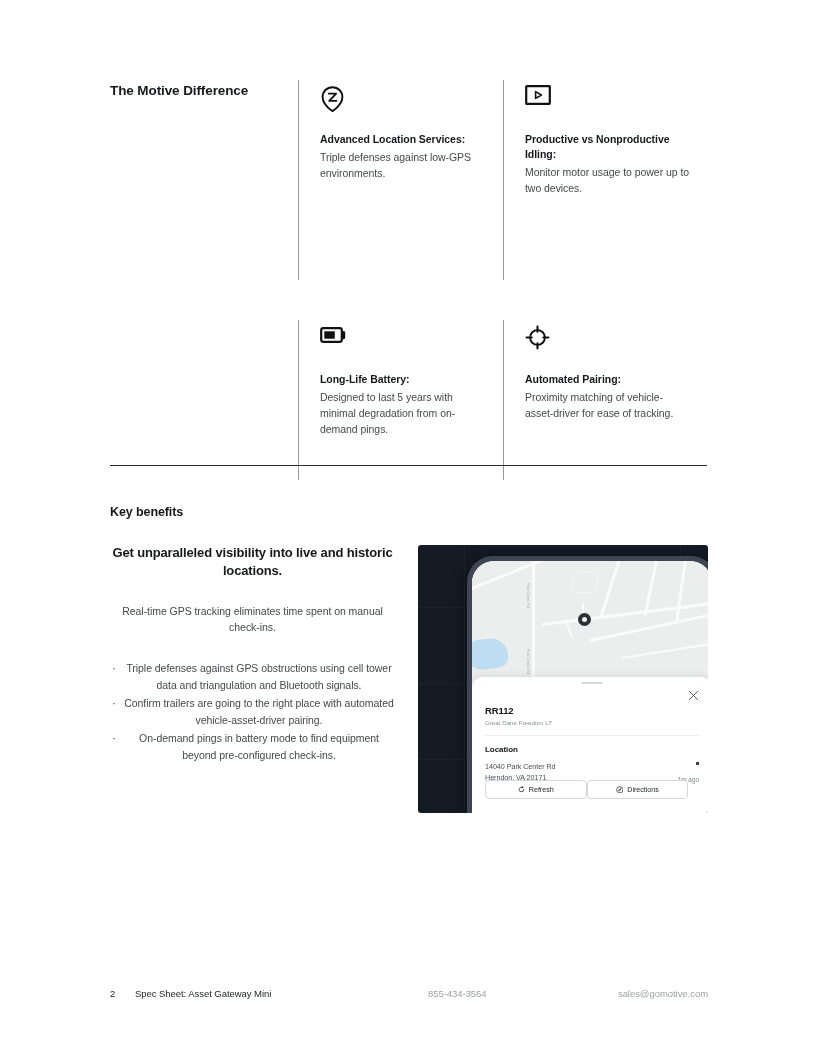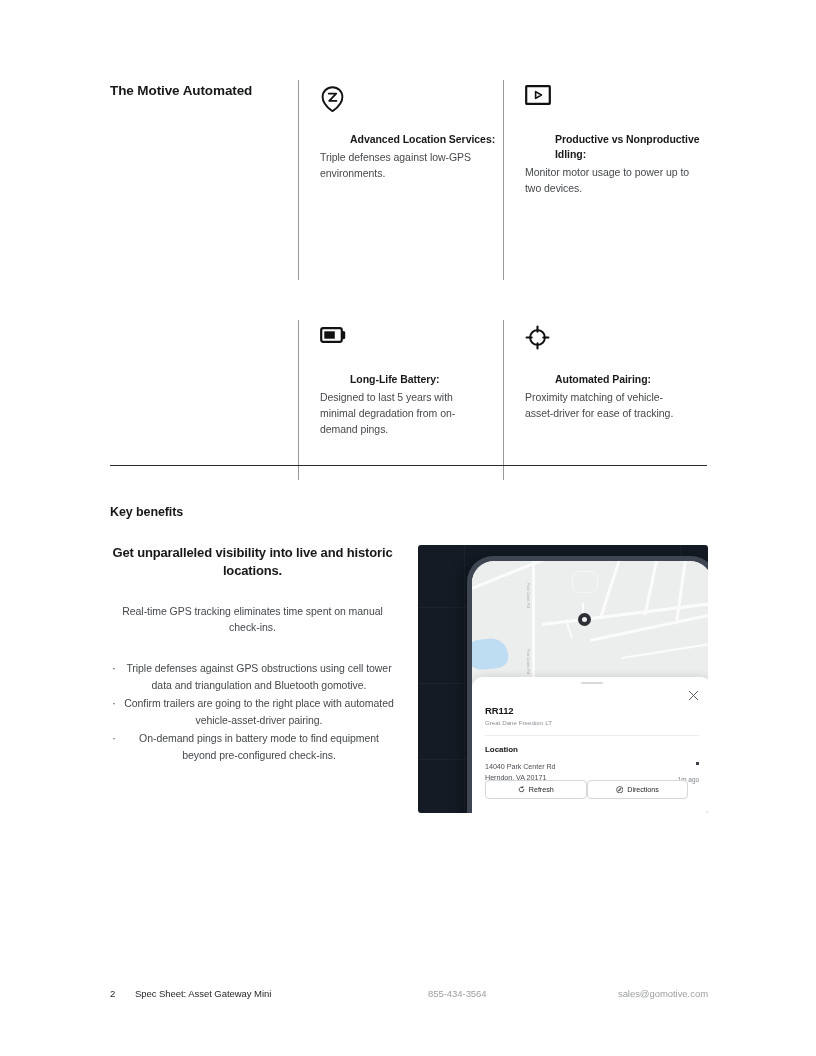--- a/index.html
+++ b/index.html
@@ -80,21 +80,20 @@
   }
   .feature-icon svg { display: block; }
   .feature-head {
     font-size: 10.5px;
     font-weight: bold;
     line-height: 1.45;
     color: #17181a;
     letter-spacing: -0.05px;
     margin-bottom: 3px;
     max-width: 160px;
-    margin-left: 30px;
   }
   .feature-body {
     font-size: 10.5px;
     line-height: 1.5;
     color: #45484c;
     letter-spacing: -0.05px;
     max-width: 165px;
   }
 
   
@@ -438,21 +437,21 @@
     letter-spacing: -0.05px;
   }
 </style>
 </head>
 <body>
 
 <div class="page">
 
   <div class="diff-section">
 
-    <div class="diff-title">The Motive Automated</div>
+    <div class="diff-title">The Motive Difference</div>
 
     <div class="feature-grid">
 
       <div class="feature-row row-1">
 
         <div class="feature-cell">
           <div class="feature-icon">
             <svg width="25" height="28" viewBox="0 0 25 28" fill="none">
               <path d="M12.5 2.2 C6.9 2.2 2.6 6.5 2.6 11.9 C2.6 17.6 8.6 23.3 11.6 25.6 C12.1 26.0 12.9 26.0 13.4 25.6 C16.4 23.3 22.4 17.6 22.4 11.9 C22.4 6.5 18.1 2.2 12.5 2.2 Z" stroke="#111111" stroke-width="1.9" fill="none"></path>
               <path d="M8.8 8.6 H16.2 L9.2 15.8 H16.5" stroke="#111111" stroke-width="1.8" fill="none" stroke-linecap="round" stroke-linejoin="round"></path>
@@ -506,21 +505,21 @@
   </div>
 
   <div class="section-divider"></div>
 
   <div class="kb-label">Key benefits</div>
 
   <div class="kb-text-col">
     <h2 class="kb-heading">Get unparalleled visibility into live and historic locations.</h2>
     <p class="kb-sub">Real-time GPS tracking eliminates time spent on manual check-ins.</p>
     <ul class="kb-list">
-      <li>Triple defenses against GPS obstructions using cell tower data and triangulation and Bluetooth gomotive.</li>
+      <li>Triple defenses against GPS obstructions using cell tower data and triangulation and Bluetooth signals.</li>
       <li>Confirm trailers are going to the right place with automated vehicle-asset-driver pairing.</li>
       <li>On-demand pings in battery mode to find equipment beyond pre-configured check-ins.</li>
     </ul>
   </div>
 
   <div class="phone-shot">
 
     <div class="bg-grid">
       <i class="h" style="top:62px"></i>
       <i class="h" style="top:138px"></i>

